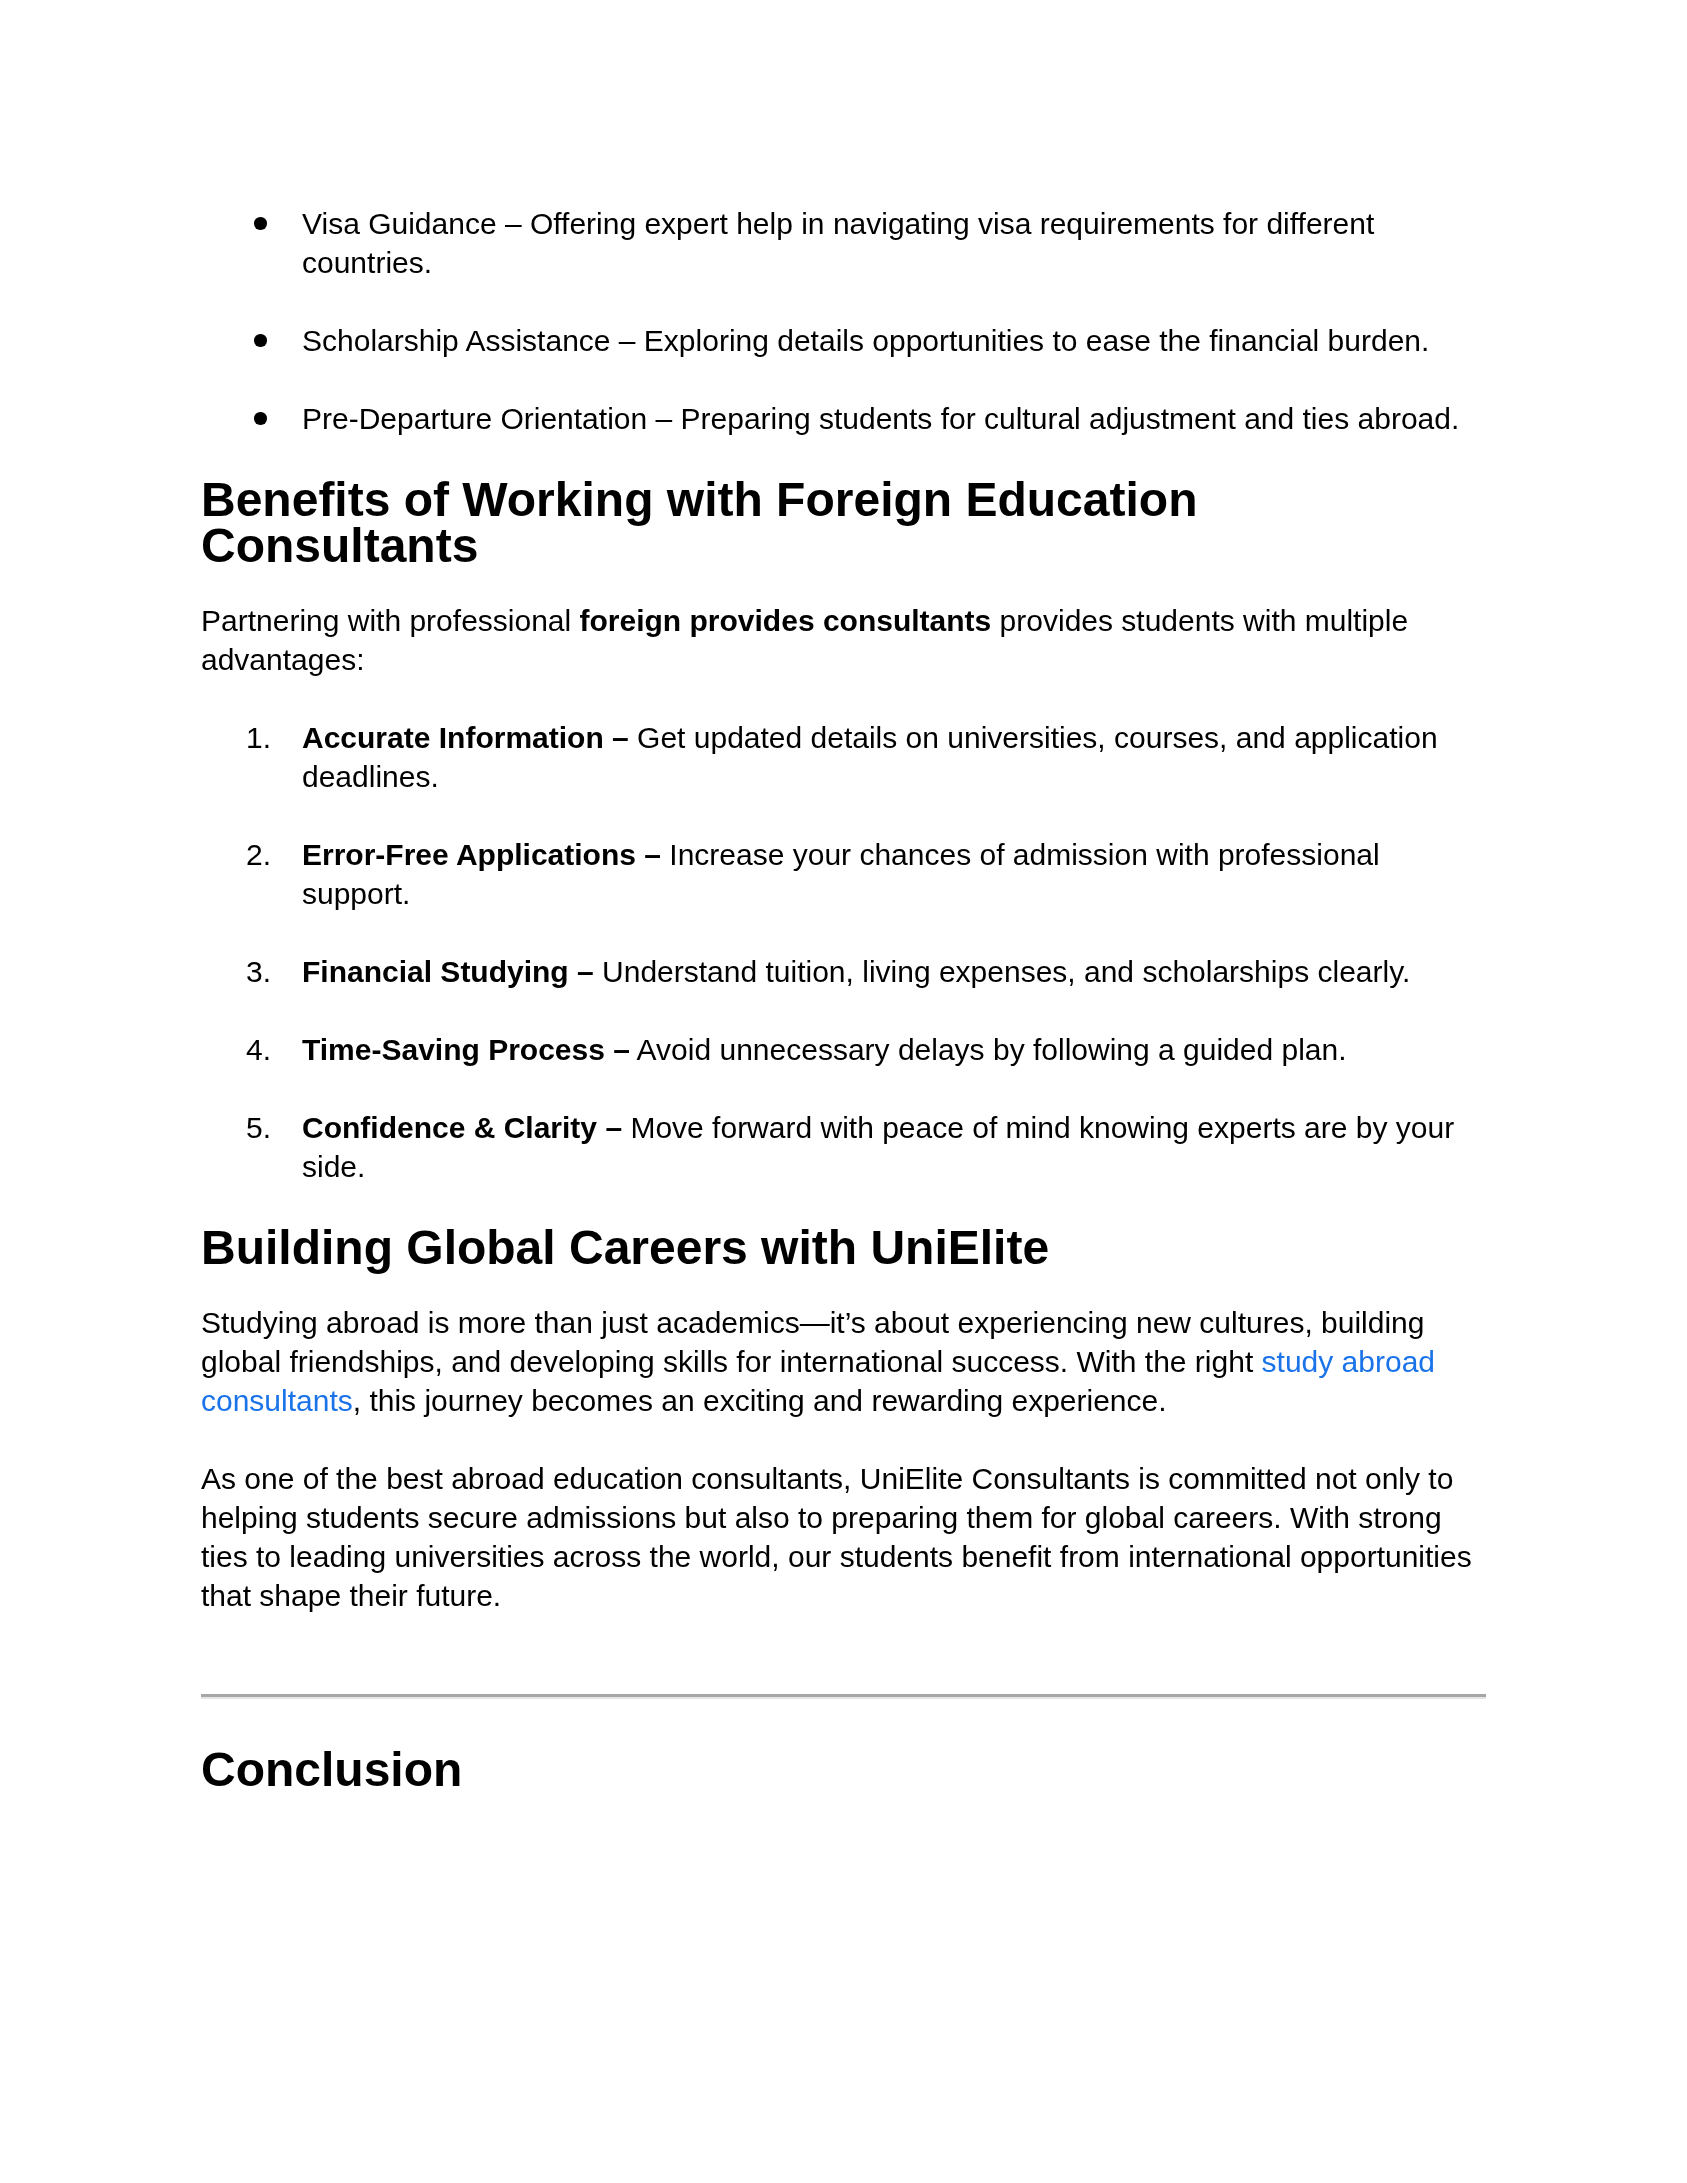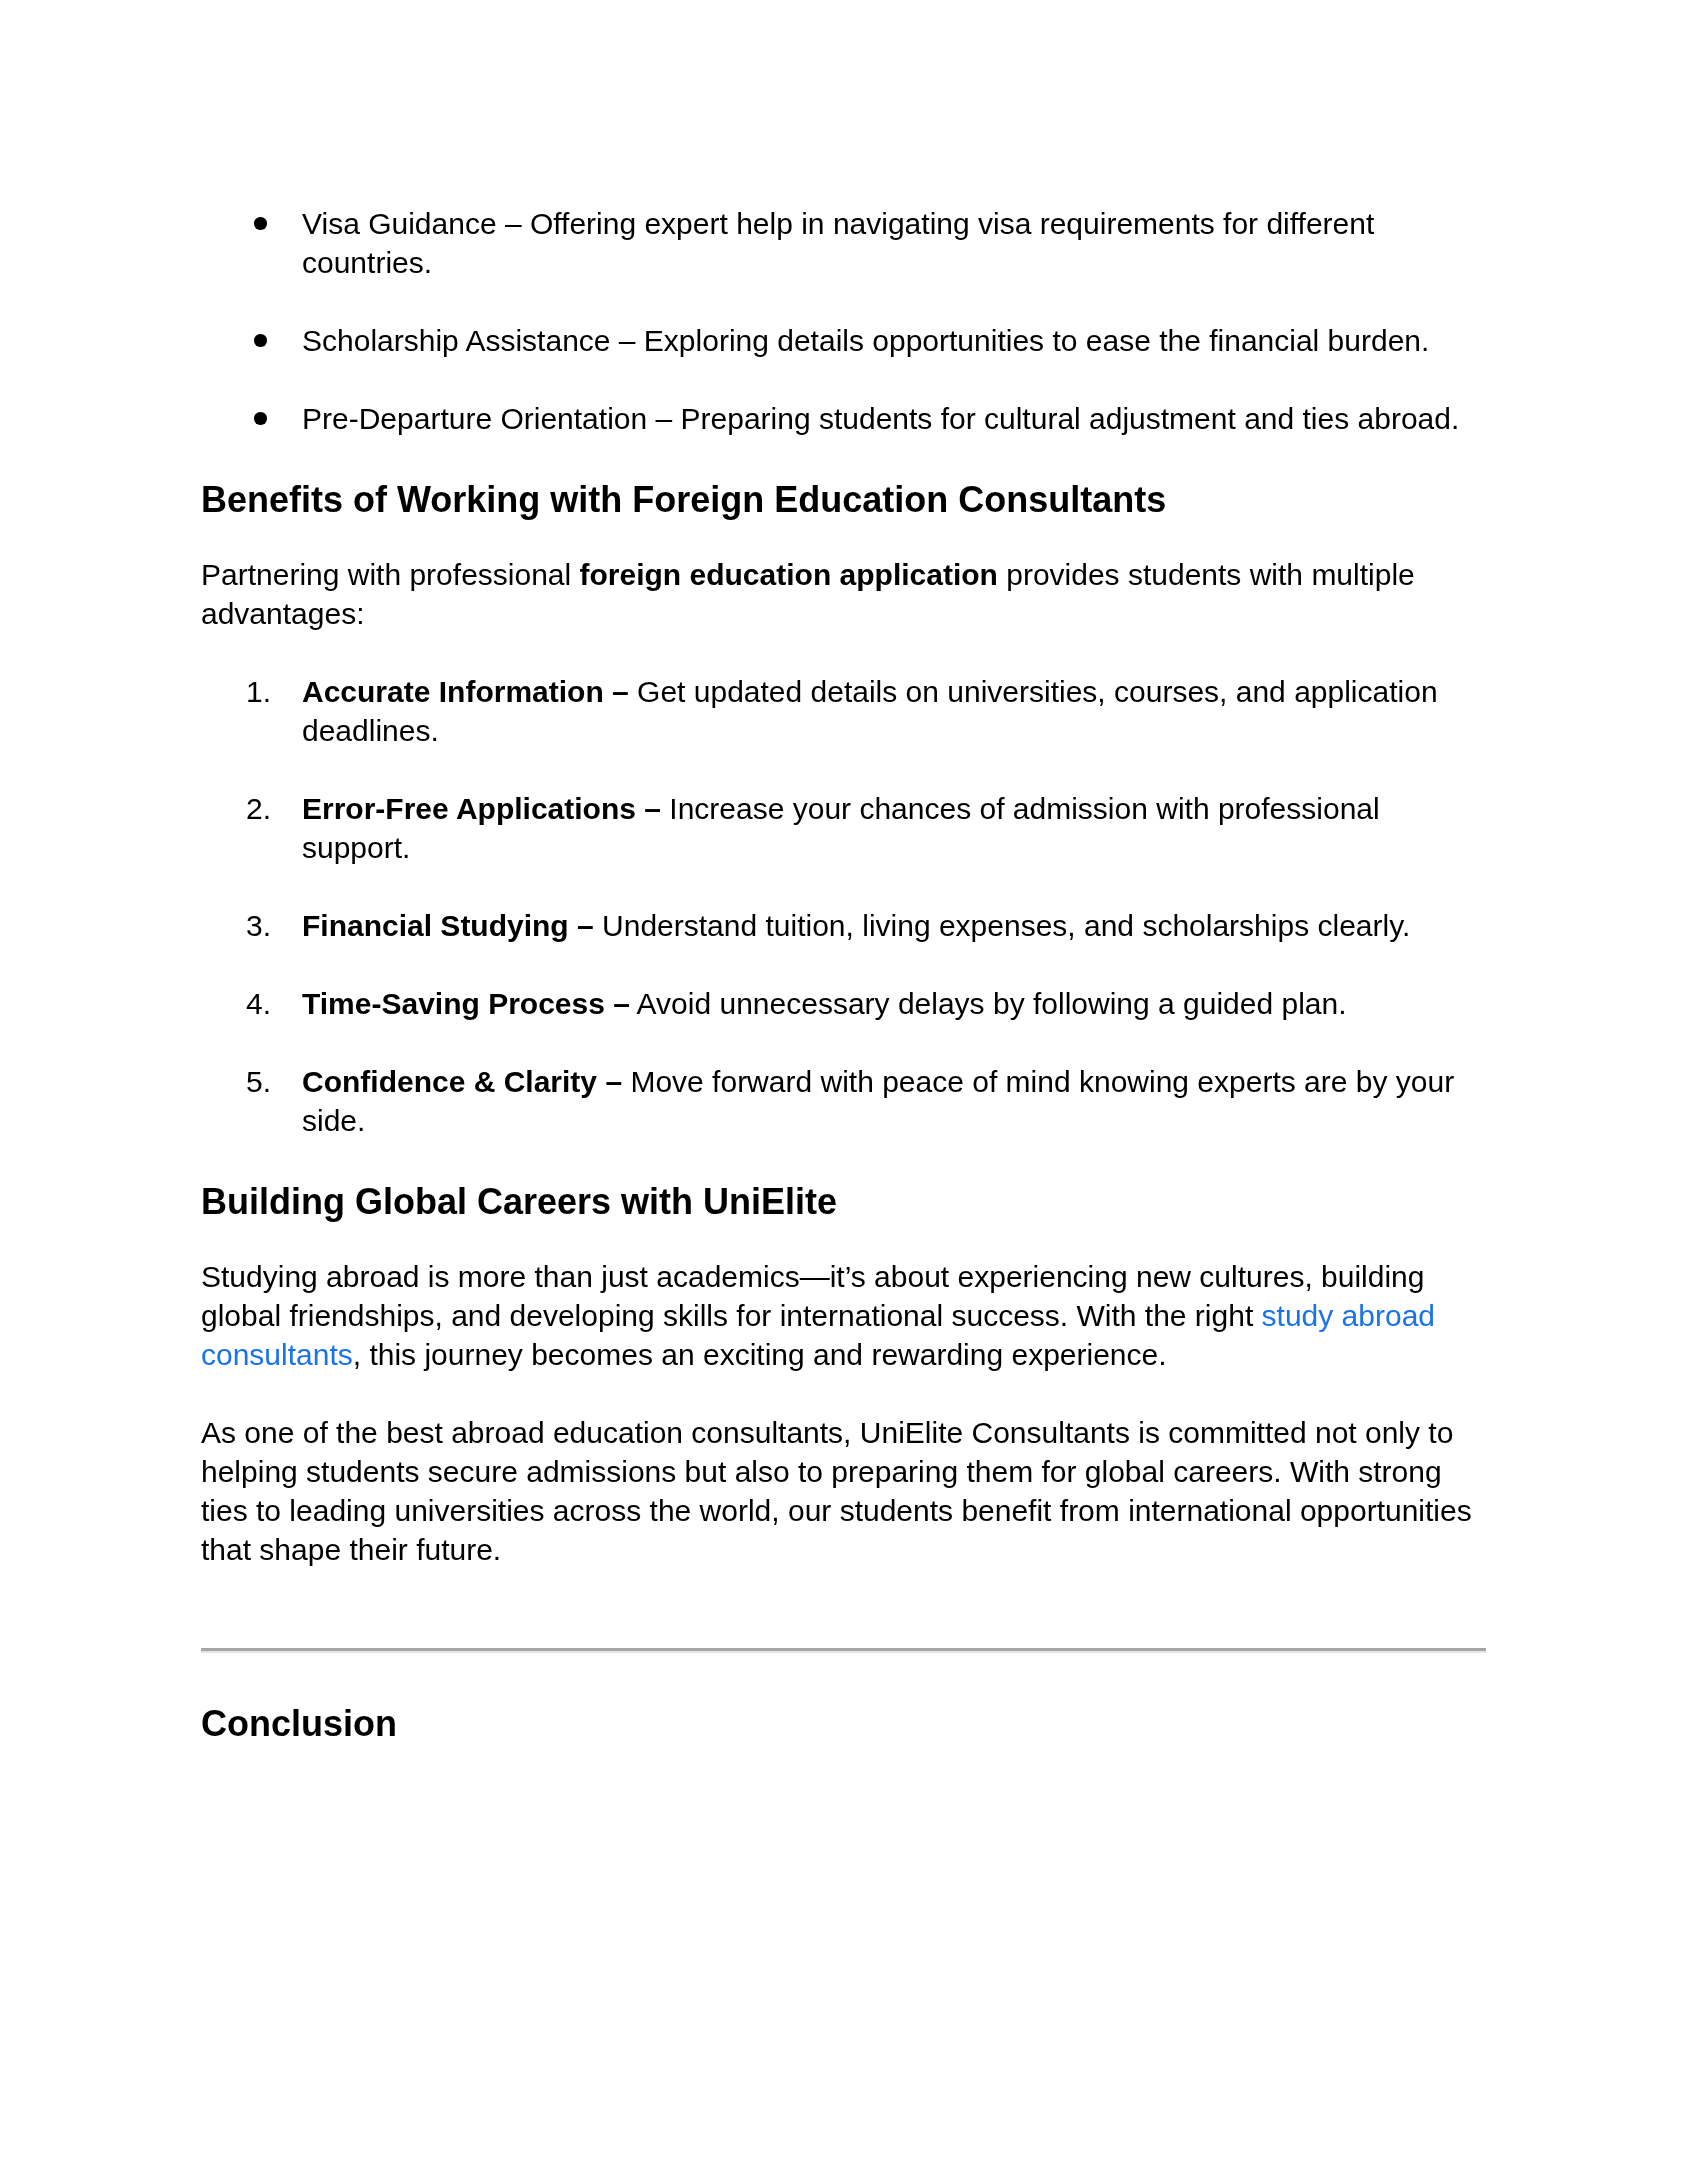--- a/index.html
+++ b/index.html
@@ -13,21 +13,21 @@
     box-sizing: border-box;
     width: 1687px;
     min-height: 2183px;
     padding: 204px 201px 0 201px;
     color: var(--text-color, #000);
     font-size: 30px;
     line-height: 39px;
   }
   p { margin: 0 0 39px 0; }
   h2 {
-    font-size: 36px;
+    font-size: 48px;
     line-height: 46px;
     font-weight: bold;
     margin: 12px 0 32px 0;
     color: var(--text-color, #000);
   }
   h2.careers { margin-top: 36px; }
   h2.conclusion { margin-top: 50px; margin-bottom: 0; }
 
   ul.bullets { list-style: none; margin: 0 0 39px 0; padding: 0; }
   ul.bullets li { position: relative; padding-left: 101px; margin-bottom: 39px; }
@@ -74,21 +74,21 @@
     </li>
     <li>
       <span class="dot"></span>
       <span>Pre-Departure Orientation – Preparing students for cultural adjustment and ties abroad.</span>
     </li>
   </ul>
 
 
   <h2 class="benefits">Benefits of Working with Foreign Education Consultants</h2>
 
-  <p><span>Partnering with professional </span><strong>foreign education application</strong><span> provides students with multiple advantages:</span></p>
+  <p><span>Partnering with professional </span><strong>foreign provides consultants</strong><span> provides students with multiple advantages:</span></p>
 
   <ol class="numbered">
     <li>
       <span class="num">1.</span><strong>Accurate Information –</strong><span> Get updated details on universities, courses, and application deadlines.</span>
     </li>
     <li>
       <span class="num">2.</span><strong>Error-Free Applications –</strong><span> Increase your chances of admission with professional support.</span>
     </li>
     <li>
       <span class="num">3.</span><strong>Financial Studying –</strong><span> Understand tuition, living expenses, and scholarships clearly.</span>

